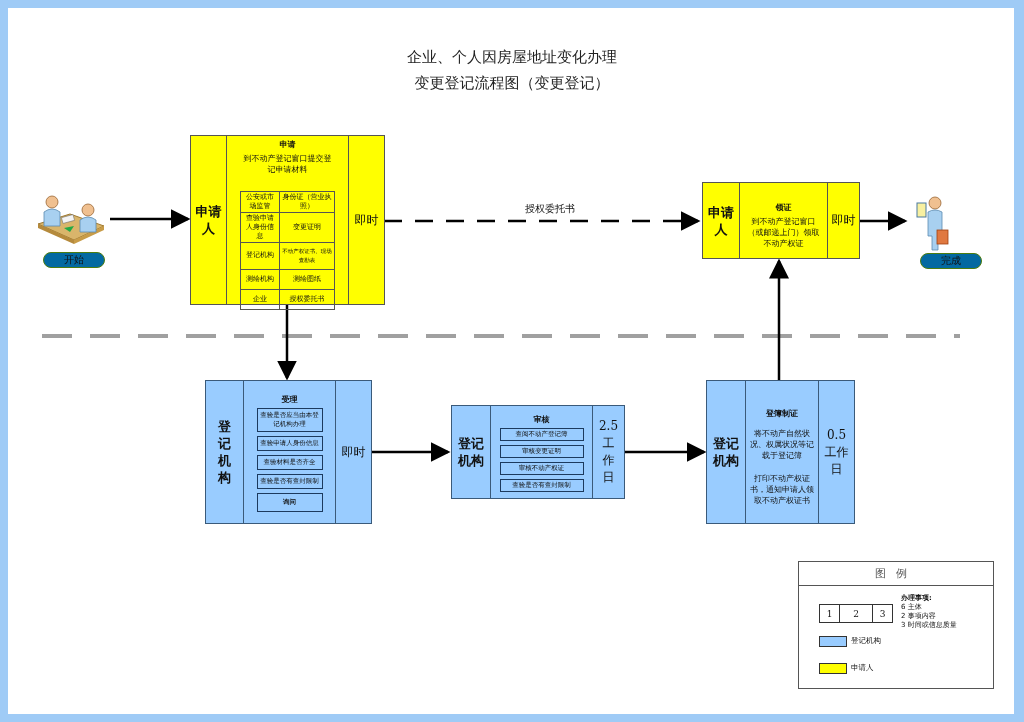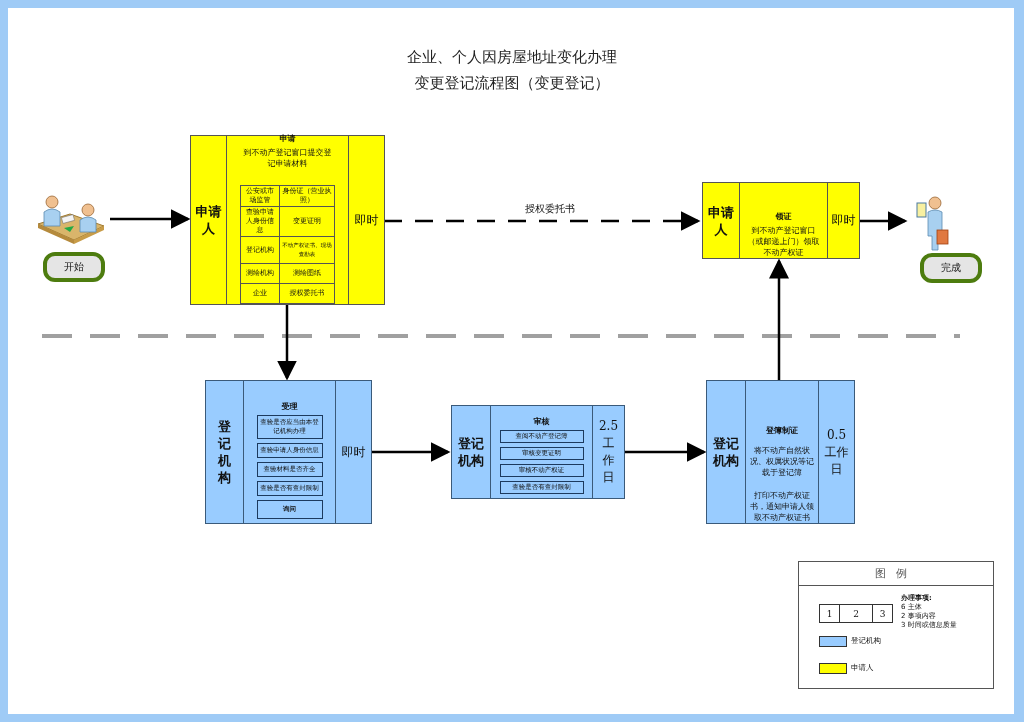--- a/index.html
+++ b/index.html
@@ -11,32 +11,32 @@
   .title div { letter-spacing:0px; }
   .box { position:absolute; display:flex; border:1.5px solid #555; box-sizing:border-box; }
   .yellow { background:#ffff00; }
   .blue { background:#99ccff; border-color:#3a5a7a; }
   .col { display:flex; align-items:center; justify-content:center; text-align:center; box-sizing:border-box; }
   .col + .col { border-left:1.5px solid #555; }
   .blue .col + .col { border-left-color:#3a5a7a; }
   .actor { font-size:13px; font-weight:bold; line-height:17px; }
   .time { font-size:12px; line-height:17px; }
   .time.serif { font-family:"DejaVu Serif","Liberation Serif",serif; font-size:12px; }
-  .mid { flex-direction:column; justify-content:flex-end; padding-top:8px; }
+  .mid { flex-direction:column; justify-content:center; padding-top:8px; }
   .step-title { font-size:8px; font-weight:bold; margin-bottom:3px; }
   .step-desc { font-size:8px; line-height:11px; padding:0 4px; }
   .mat-table { border-collapse:collapse; margin-top:16px; font-size:7px; }
   .mat-table td { border:1px solid #555; text-align:center; padding:1px 2px; height:17px; line-height:9px; }
   .mat-table td.l { width:34px; }
   .mat-table td.r { width:50px; }
   .task { border:1px solid #1c3a5e; width:64px; font-size:6.5px; line-height:9px; padding:2px 0; margin-bottom:4px; text-align:center; }
   .task.one { padding:1px 0; }
   svg.arrows { position:absolute; left:0; top:0; width:1024px; height:722px; pointer-events:none; }
   .label { position:absolute; font-size:10px; }
-  .pill { position:absolute; width:62px; height:30px; border:4px solid #4d7c0f; border-radius:12px; background:#e5e5e5;
+  .pill { position:absolute; width:62px; height:16px; border:1px solid #4d7c0f; border-radius:12px; background:#0369a1;
           display:flex; align-items:center; justify-content:center; font-size:10px; box-sizing:border-box; }
   .legend { position:absolute; left:798px; top:561px; width:196px; height:128px; border:1px solid #555; background:#fff; box-sizing:border-box; }
   .legend-title { height:23px; border-bottom:1px solid #555; display:flex; justify-content:center; align-items:center; font-size:11px; color:#555; letter-spacing:10px; }
   .legend-key { position:absolute; left:20px; top:42px; display:flex; border:1px solid #333; height:17px; background:#fff; }
   .legend-key span { display:flex; align-items:center; justify-content:center; font-size:9px; font-family:"DejaVu Serif","Liberation Serif",serif; }
   .legend-key span + span { border-left:1px solid #333; }
   .legend-notes { position:absolute; left:102px; top:32px; font-size:7px; line-height:9px; }
   .legend-notes b { font-size:7px; }
   .swatch { position:absolute; left:20px; width:26px; height:9px; border:1px solid #333; }
   .swatch-label { position:absolute; left:52px; font-size:7.5px; }

